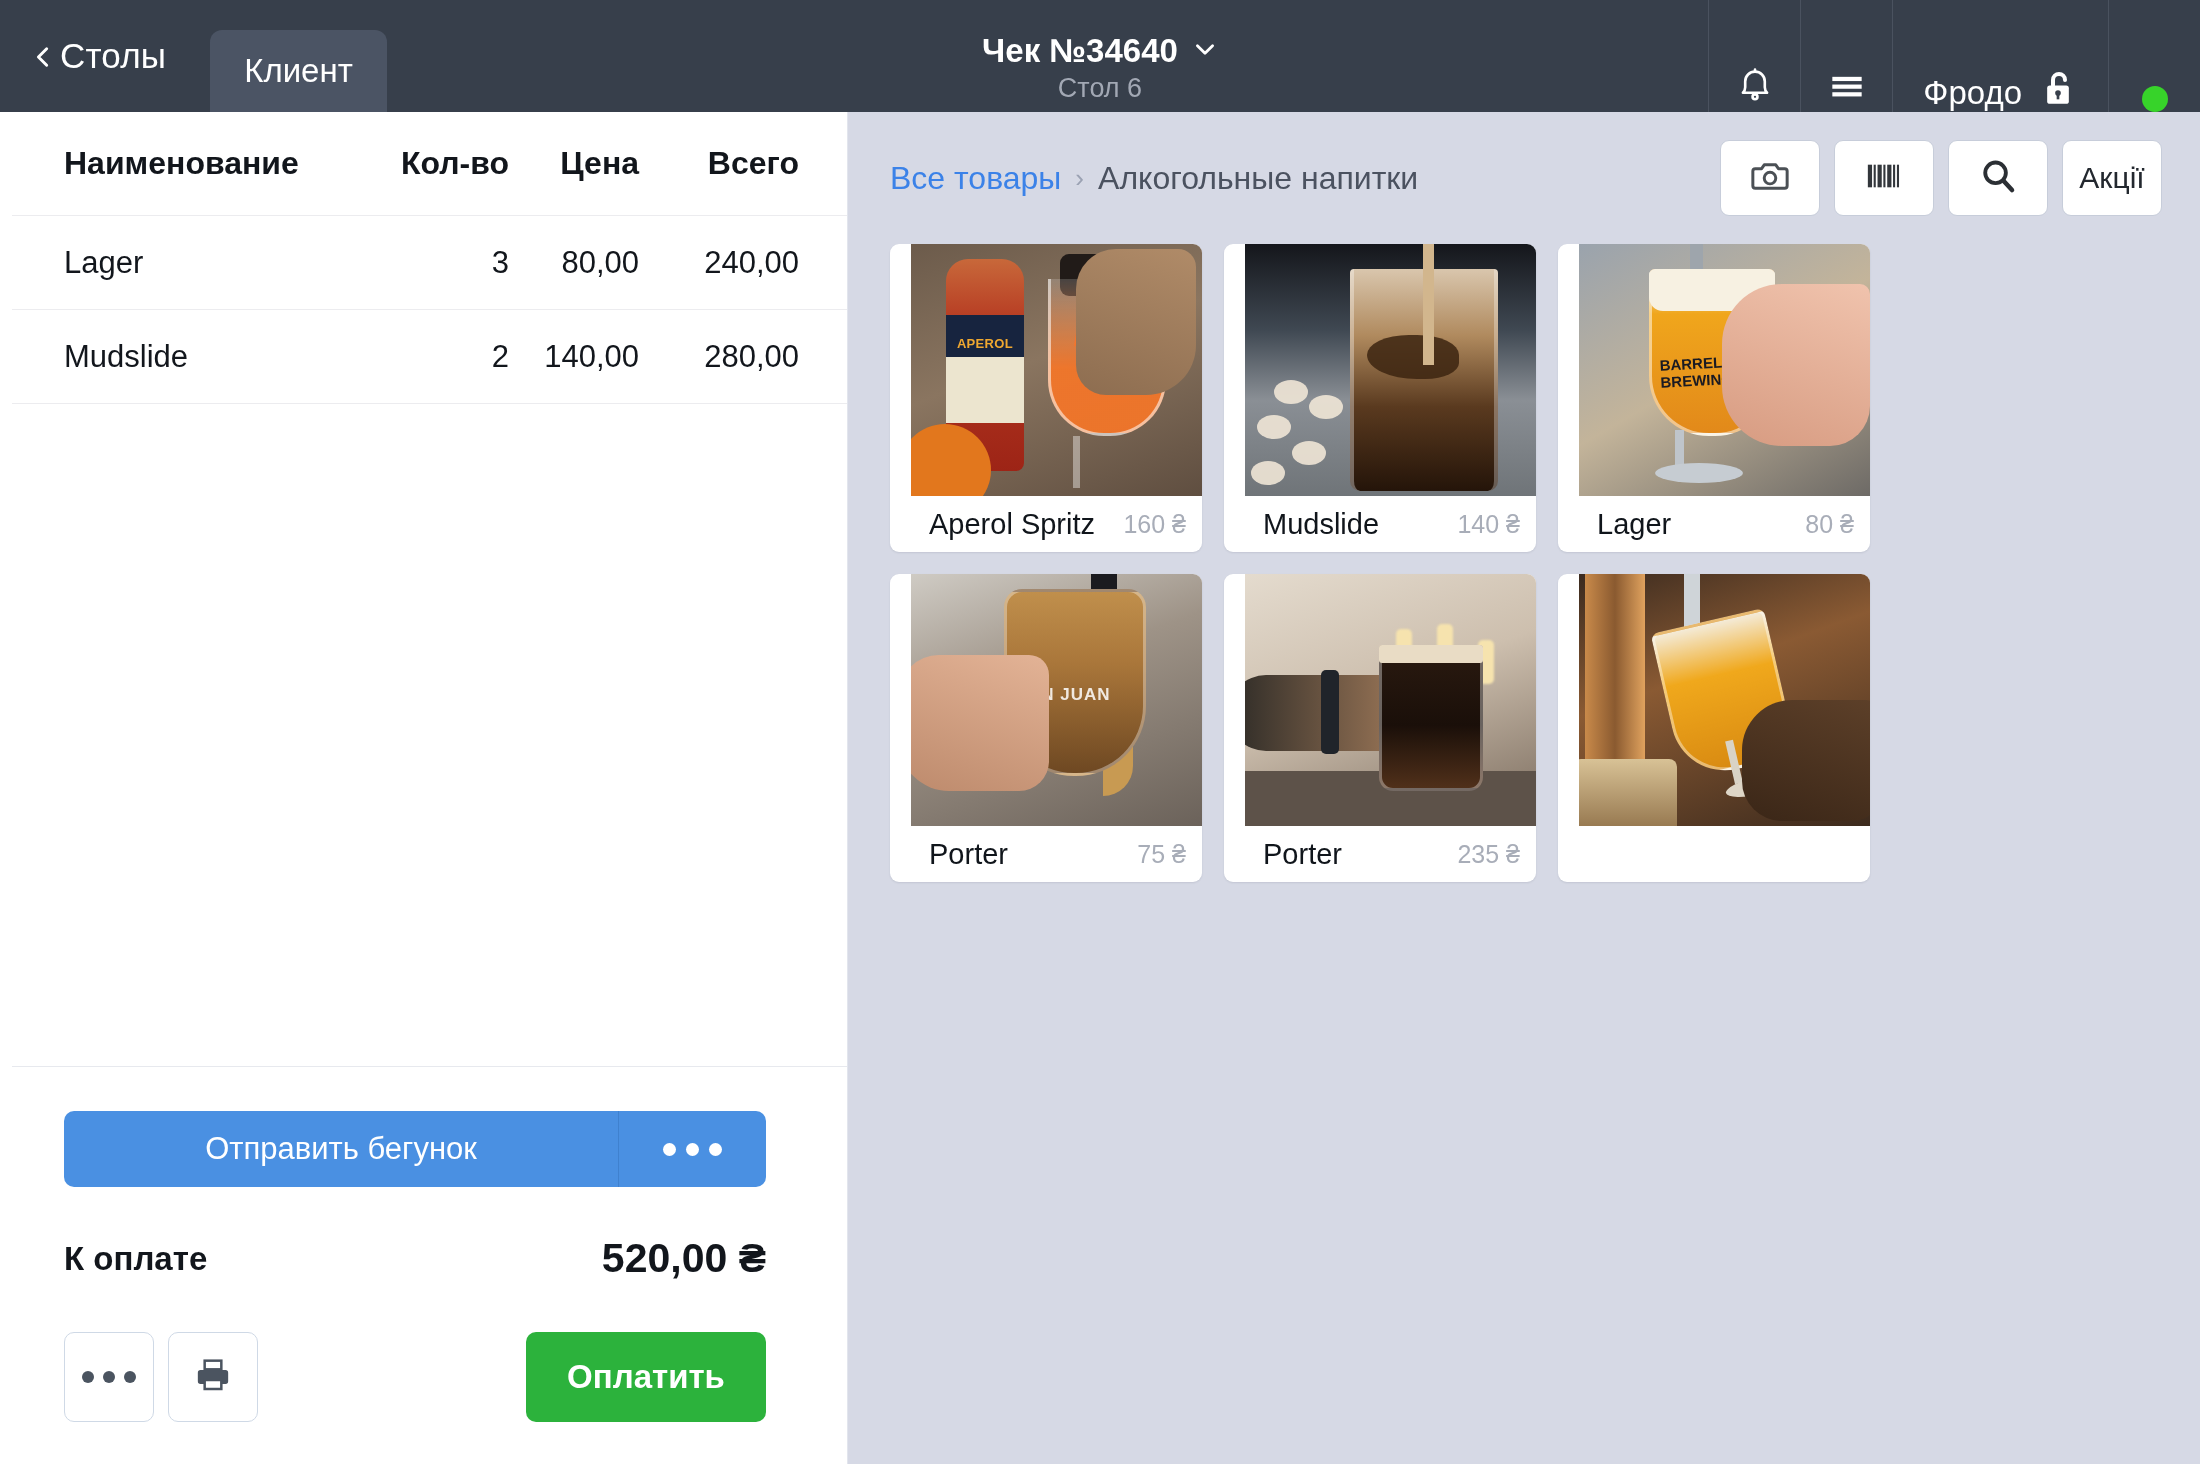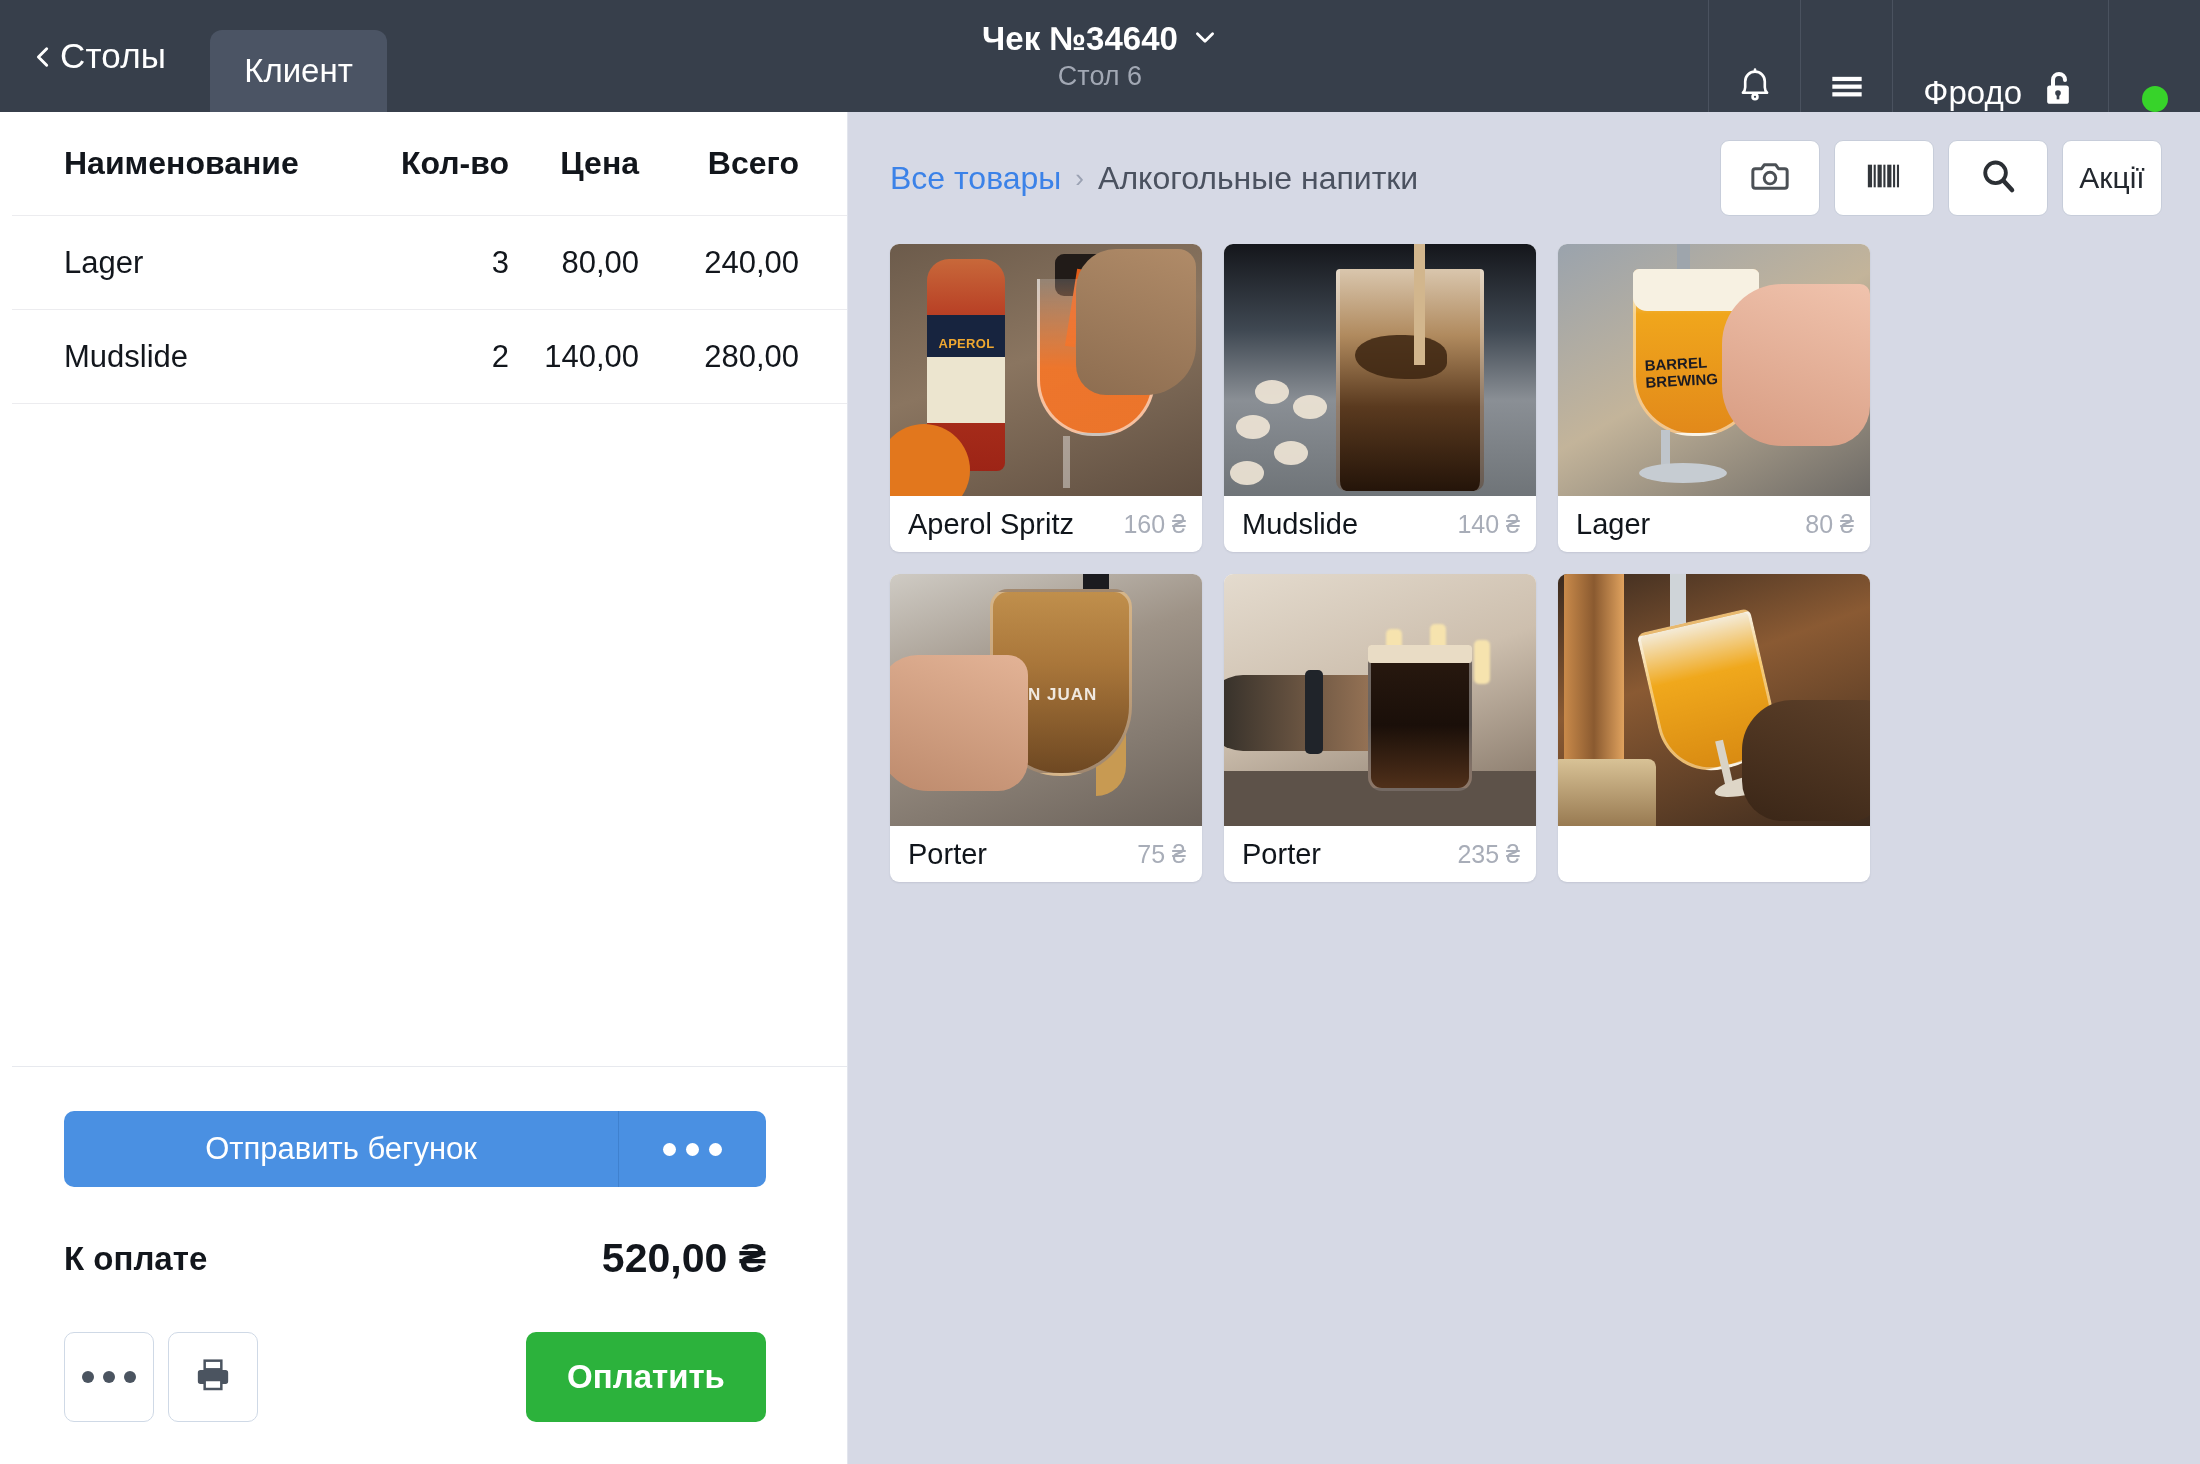--- a/index.html
+++ b/index.html
@@ -32,21 +32,21 @@
   }
   .tab.active { background: #ffffff; color: #1d232b; font-weight: 700; }
   .tab.inactive { background: #4b5464; color: #ffffff; margin-left: 10px; }
   .tab .badge {
     width: 32px; height: 32px; border-radius: 50%; background: #2f87e8;
     display: inline-flex; align-items: center; justify-content: center; flex: 0 0 32px;
   }
   .tab .badge svg { width: 20px; height: 20px; }
 
   .hdr-center {
-    position: absolute; left: 0; right: 0; top: 0; height: 112px;
+    position: absolute; left: 0; right: 0; top: 12px; height: 112px;
     display: flex; flex-direction: column; align-items: center; justify-content: center;
     pointer-events: none;
   }
   .hdr-center .row1 {
     display: flex; align-items: center; gap: 14px; font-size: 33px; font-weight: 700;
     pointer-events: auto; cursor: pointer;
   }
   .hdr-center .row2 { font-size: 27px; color: #a2a8b4; margin-top: 3px; }
 
   .hdr-right { margin-left: auto; display: flex; align-items: stretch; z-index: 6; }
@@ -141,21 +141,21 @@
     display: flex; align-items: center; justify-content: center; cursor: pointer;
   }
   .tool.label-btn { padding: 0 10px; font-size: 30px; color: #23282f; }
 
   .grid {
     display: flex; flex-wrap: wrap; gap: 22px; padding: 0 38px 0 42px; align-content: flex-start;
     flex: 1 1 auto; overflow: hidden;
   }
   .card {
     width: 312px; background: #fff; border-radius: 9px; overflow: hidden; cursor: pointer;
-    box-shadow: 0 1px 2px rgba(30,40,60,.10); display: flex; flex-direction: column;
+    box-shadow: 0 1px 2px rgba(30,40,60,.10); display: flex; flex-direction: column; padding-left: 21px;
   }
   .card-img { height: 252px; position: relative; overflow: hidden; }
   .card-bar {
     height: 56px; display: flex; align-items: center; padding: 0 16px 0 18px; gap: 10px;
   }
   .card-name { font-size: 29px; color: #10151b; white-space: nowrap; overflow: hidden; }
   .card-price { margin-left: auto; font-size: 25px; color: #a8adb8; white-space: nowrap; }
 
   
   .ph { position: absolute; inset: 0; }

